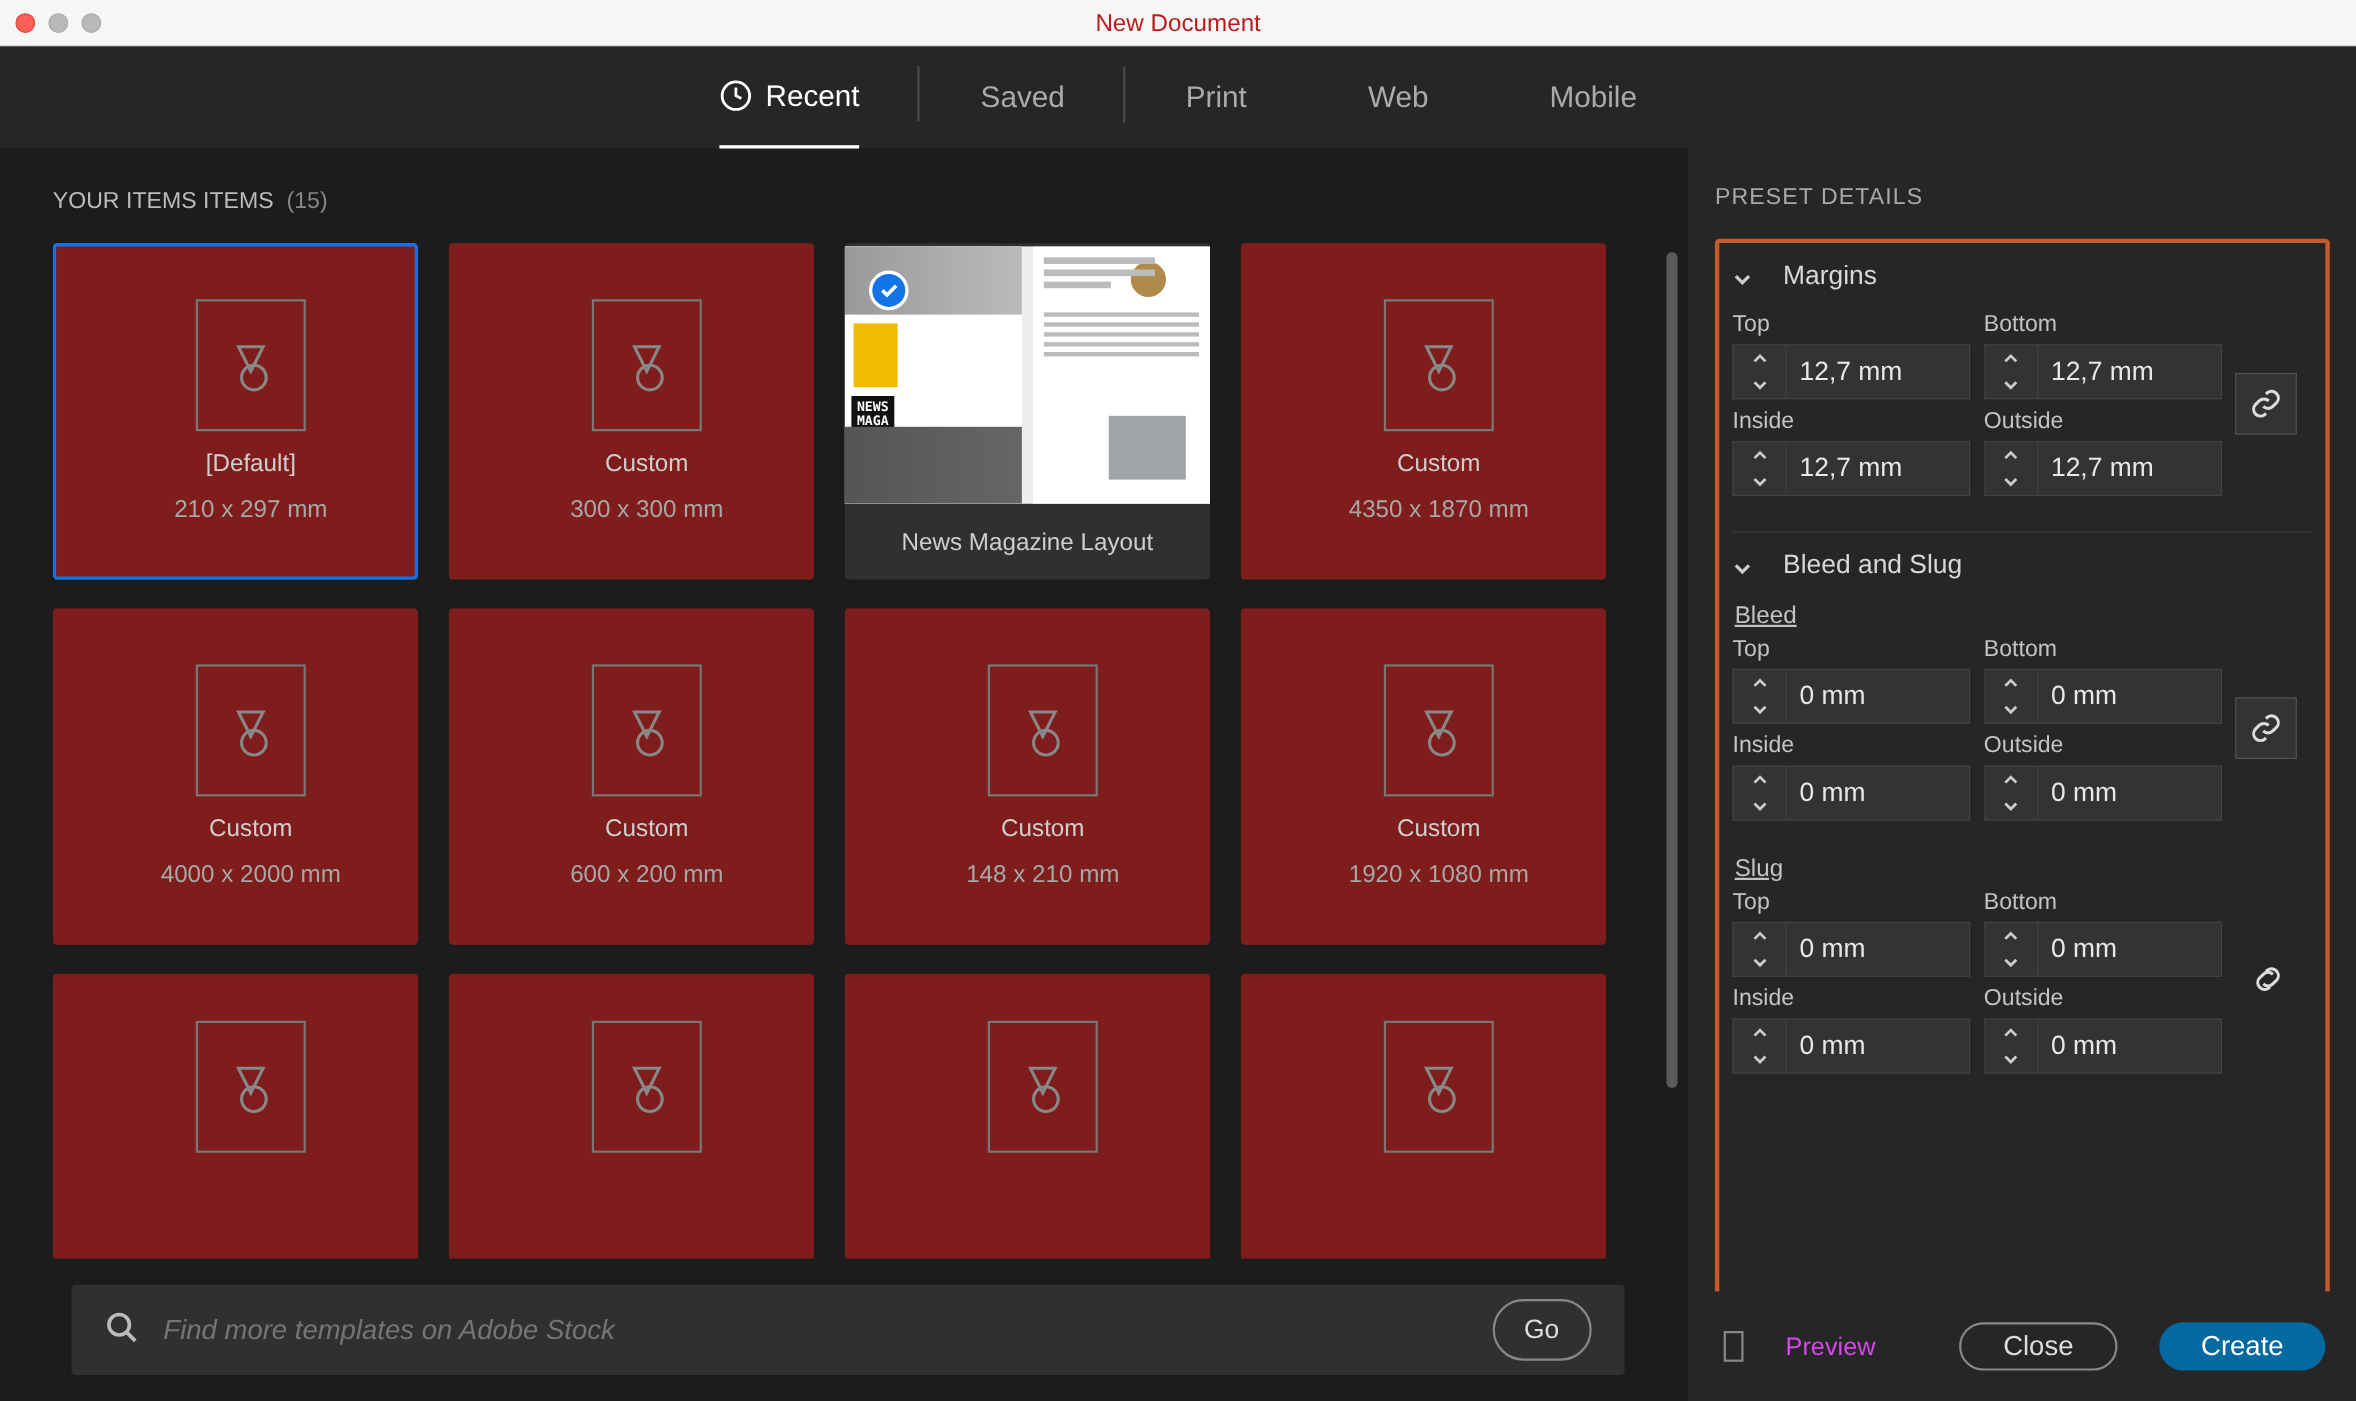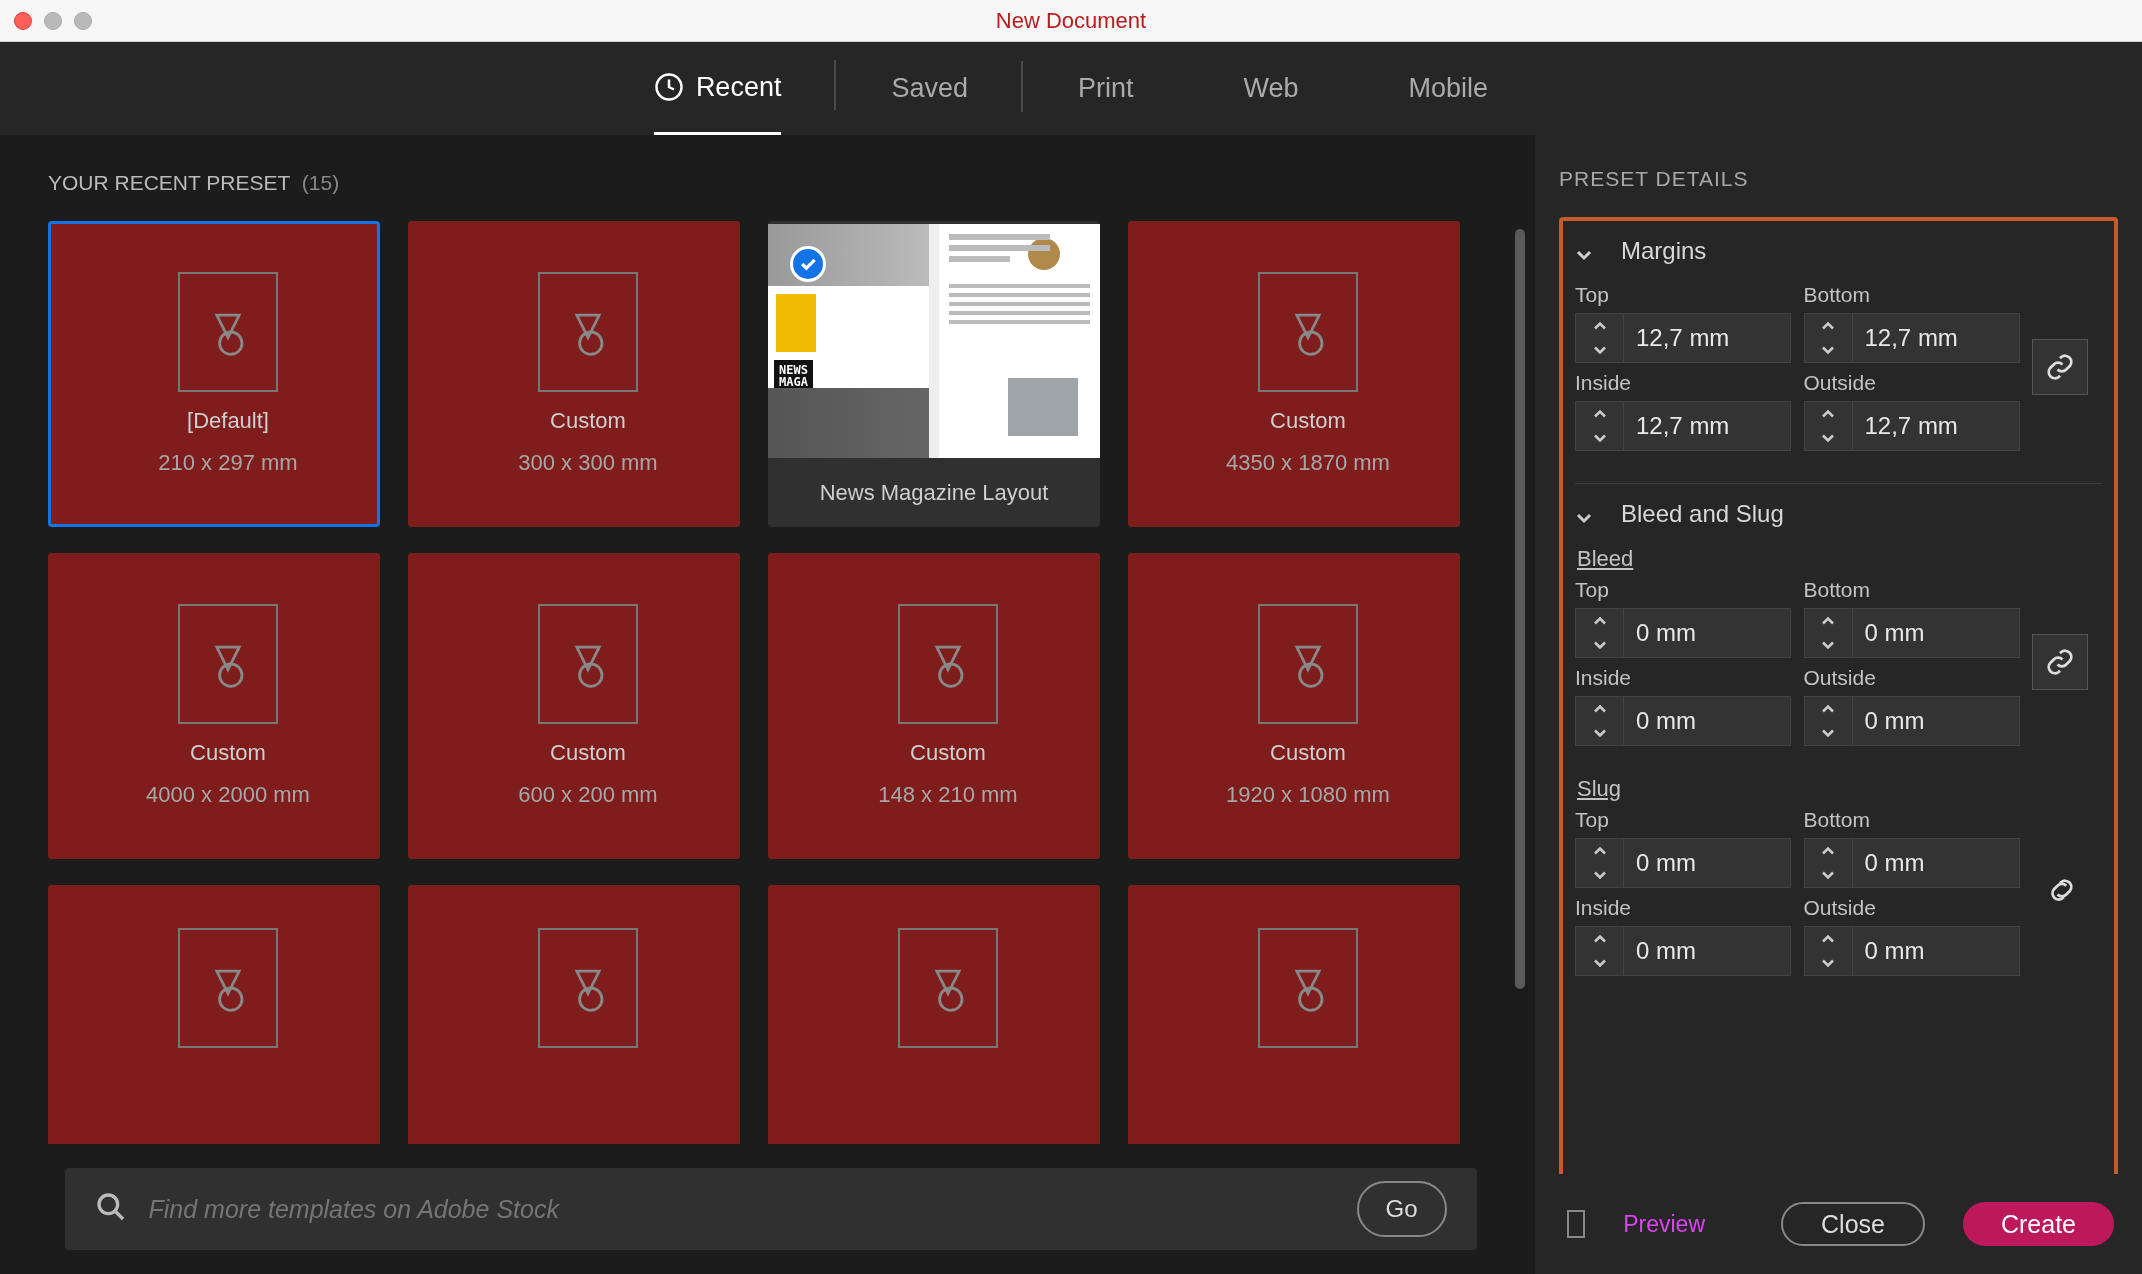--- a/index.html
+++ b/index.html
@@ -239,21 +239,21 @@
   .chk {
     width:28px; height:28px; border:2px solid #888; cursor:pointer;
   }
   .footer .lbl { font-size:23px; color:#d946ef; }
   .spacer { flex:1; }
   .btn {
     height:44px; padding:0 38px; border-radius:30px; font-size:25px;
     cursor:pointer; display:flex; align-items:center;
   }
   .btn-close { border:2px solid #888; background:none; color:#ddd; }
-  .btn-create{ border:none; background:#be185d; color:#fff; }
+  .btn-create{ border:none; background:#0369a1; color:#fff; }
 </style>
 </head>
 <body>
 
 <div class="titlebar">
   <div class="traffic-lights">
     <div class="tl tl-close"></div>
     <div class="tl tl-min"></div>
     <div class="tl tl-max"></div>
   </div>
@@ -285,21 +285,21 @@
         <span>Mobile</span>
       </div>
   </div>
 </div>
 
 <div class="main">
 
   <div class="left">
     <div class="left-inner">
       <div class="sect-title">
-        <span>YOUR RECENT PRESET</span>
+        <span>YOUR ITEMS ITEMS</span>
         <span class="count">(15)</span>
       </div>
 
       <div class="grid">
 
         <div class="card active">
           <div class="thumb">
             <svg viewBox="0 0 40 40" fill="none" stroke-width="2">
                 <path d="M12 8 L28 8 L20 24 Z"></path>
                 <circle cx="22" cy="28" r="8"></circle>

